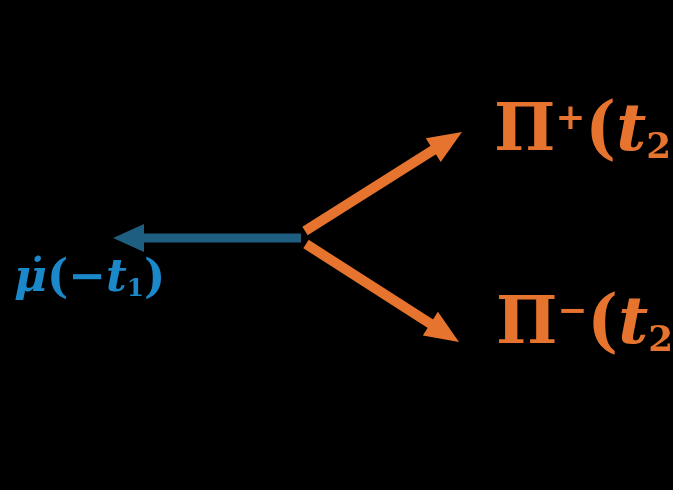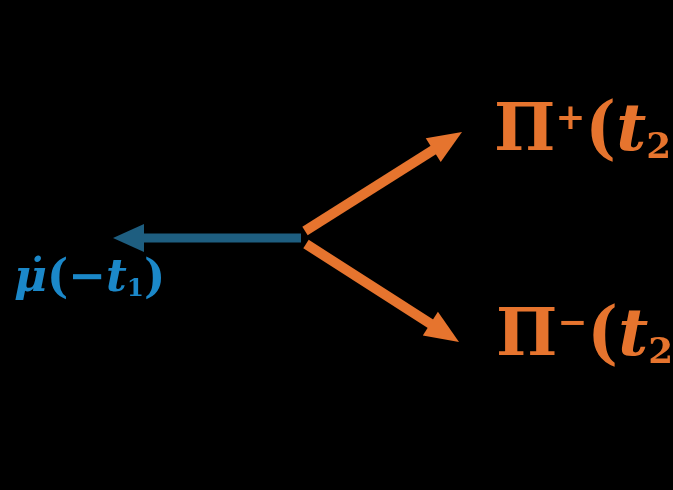--- a/index.html
+++ b/index.html
@@ -55,21 +55,21 @@
     top: 253px;
     font-size: 45px;
   }
   #pi-plus-label {
     left: 494px;
     top: 95px;
     font-size: 65px;
   }
   #pi-minus-label {
     left: 496px;
-    top: 300px;
+    top: 288px;
     font-size: 65px;
   }
 </style>
 </head>
 <body style="background: rgb(0, 0, 0);">
 
 <svg id="diagram-svg" xmlns="http://www.w3.org/2000/svg" viewBox="0 0 673 490">
     <g>
       <line x1="301" y1="238" x2="142" y2="238" stroke="#1E5E80" stroke-width="9"></line>
       <polygon points="113,238 144,224 144,252" fill="#1E5E80"></polygon>

